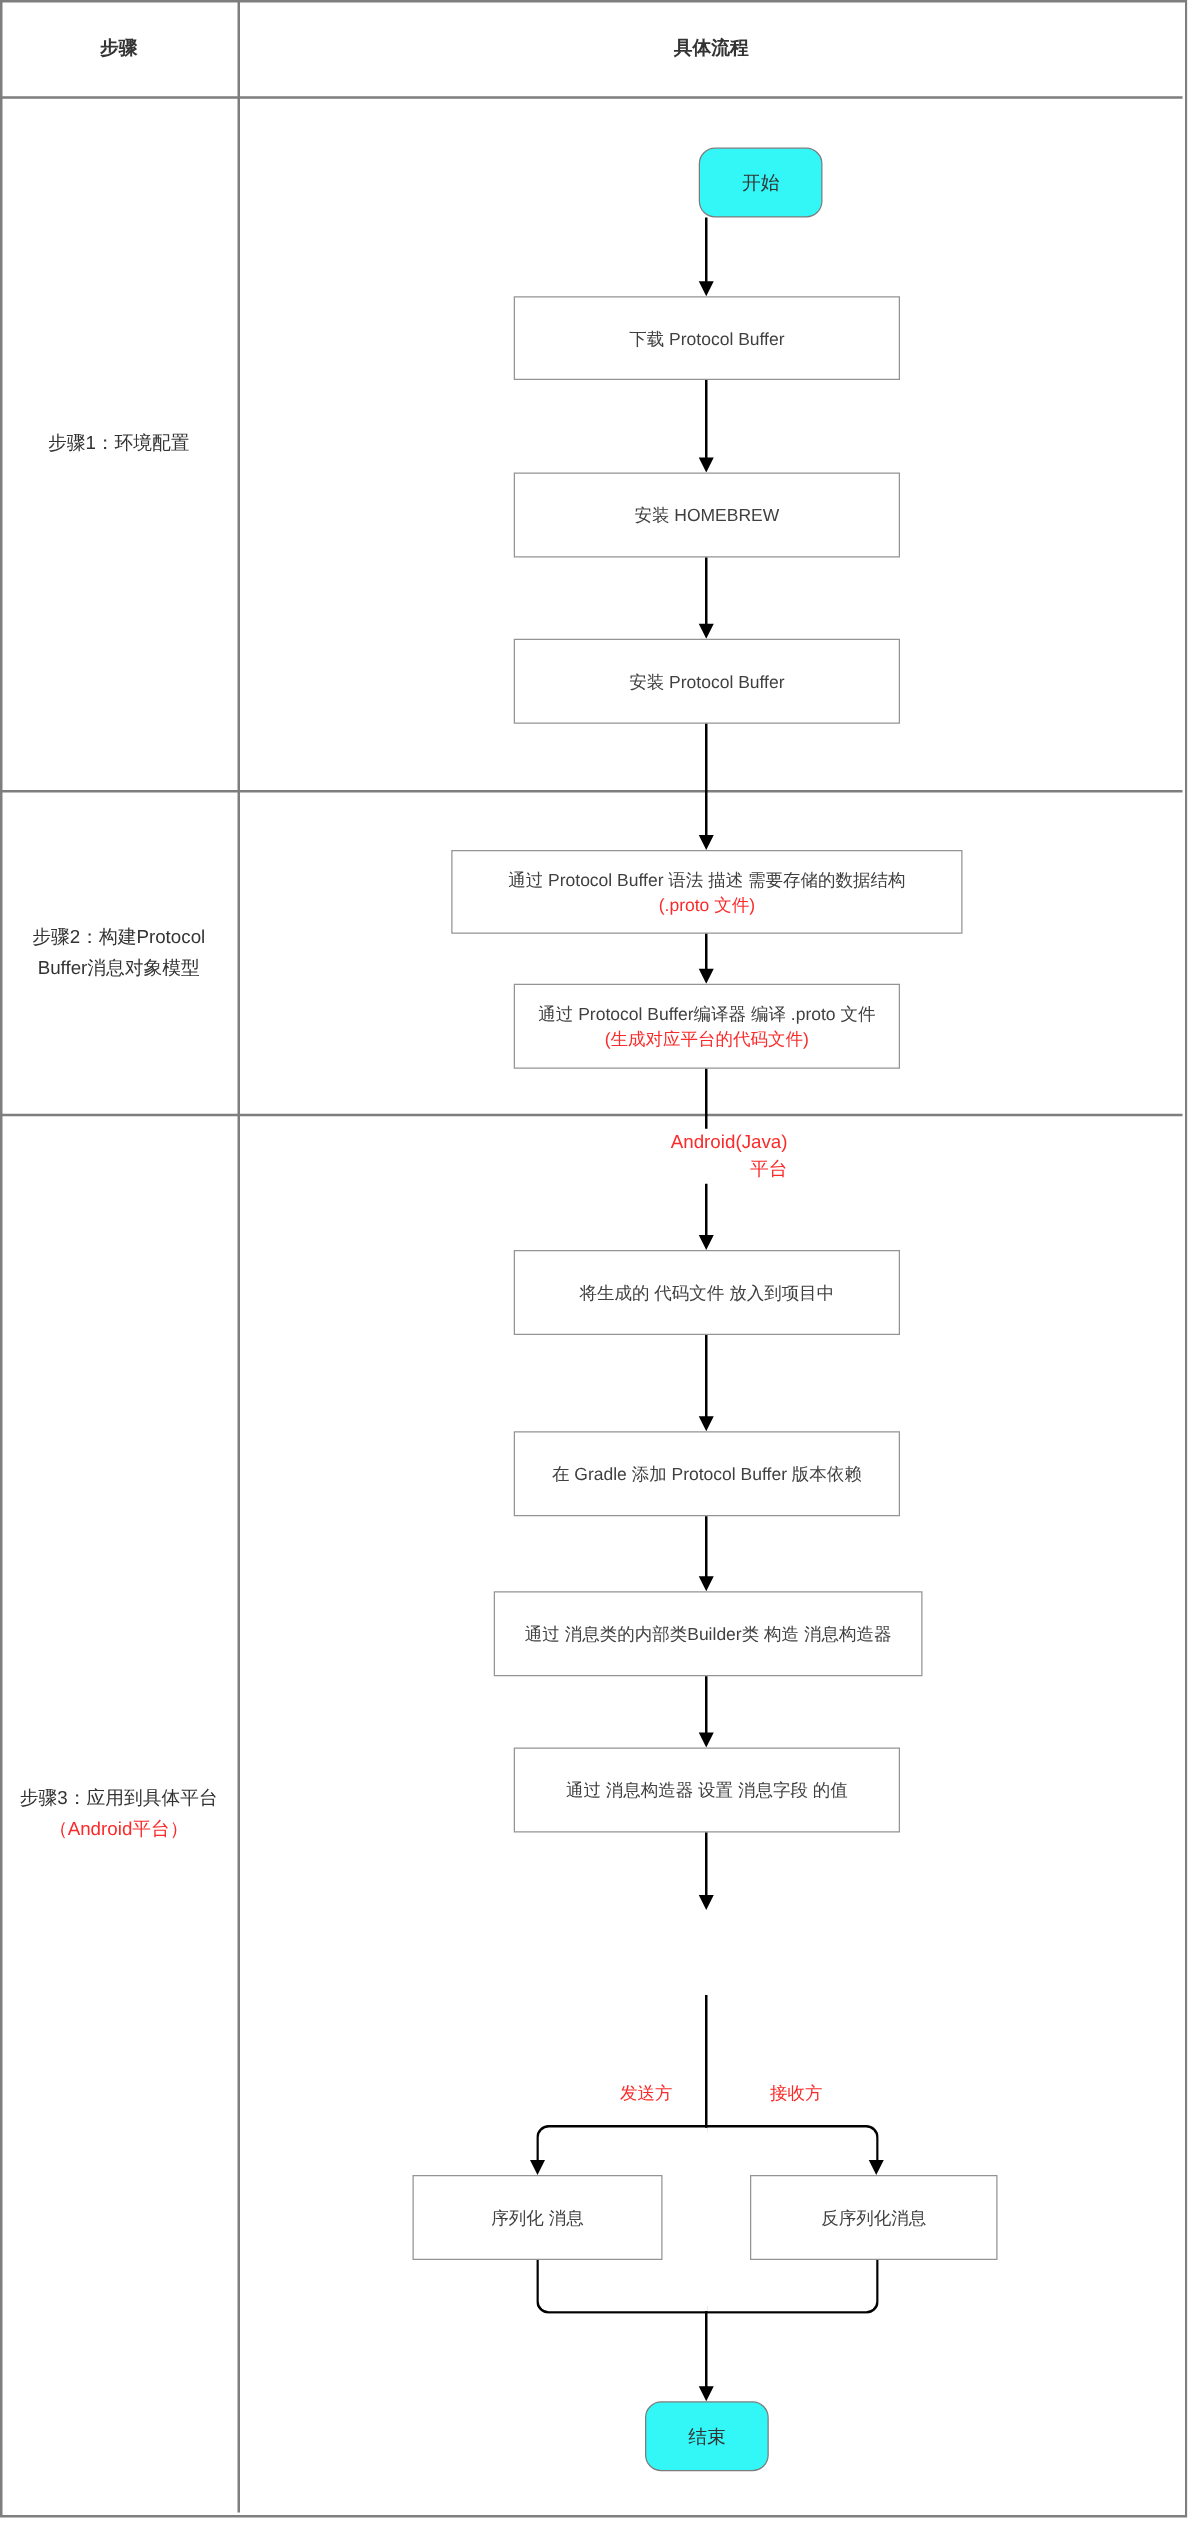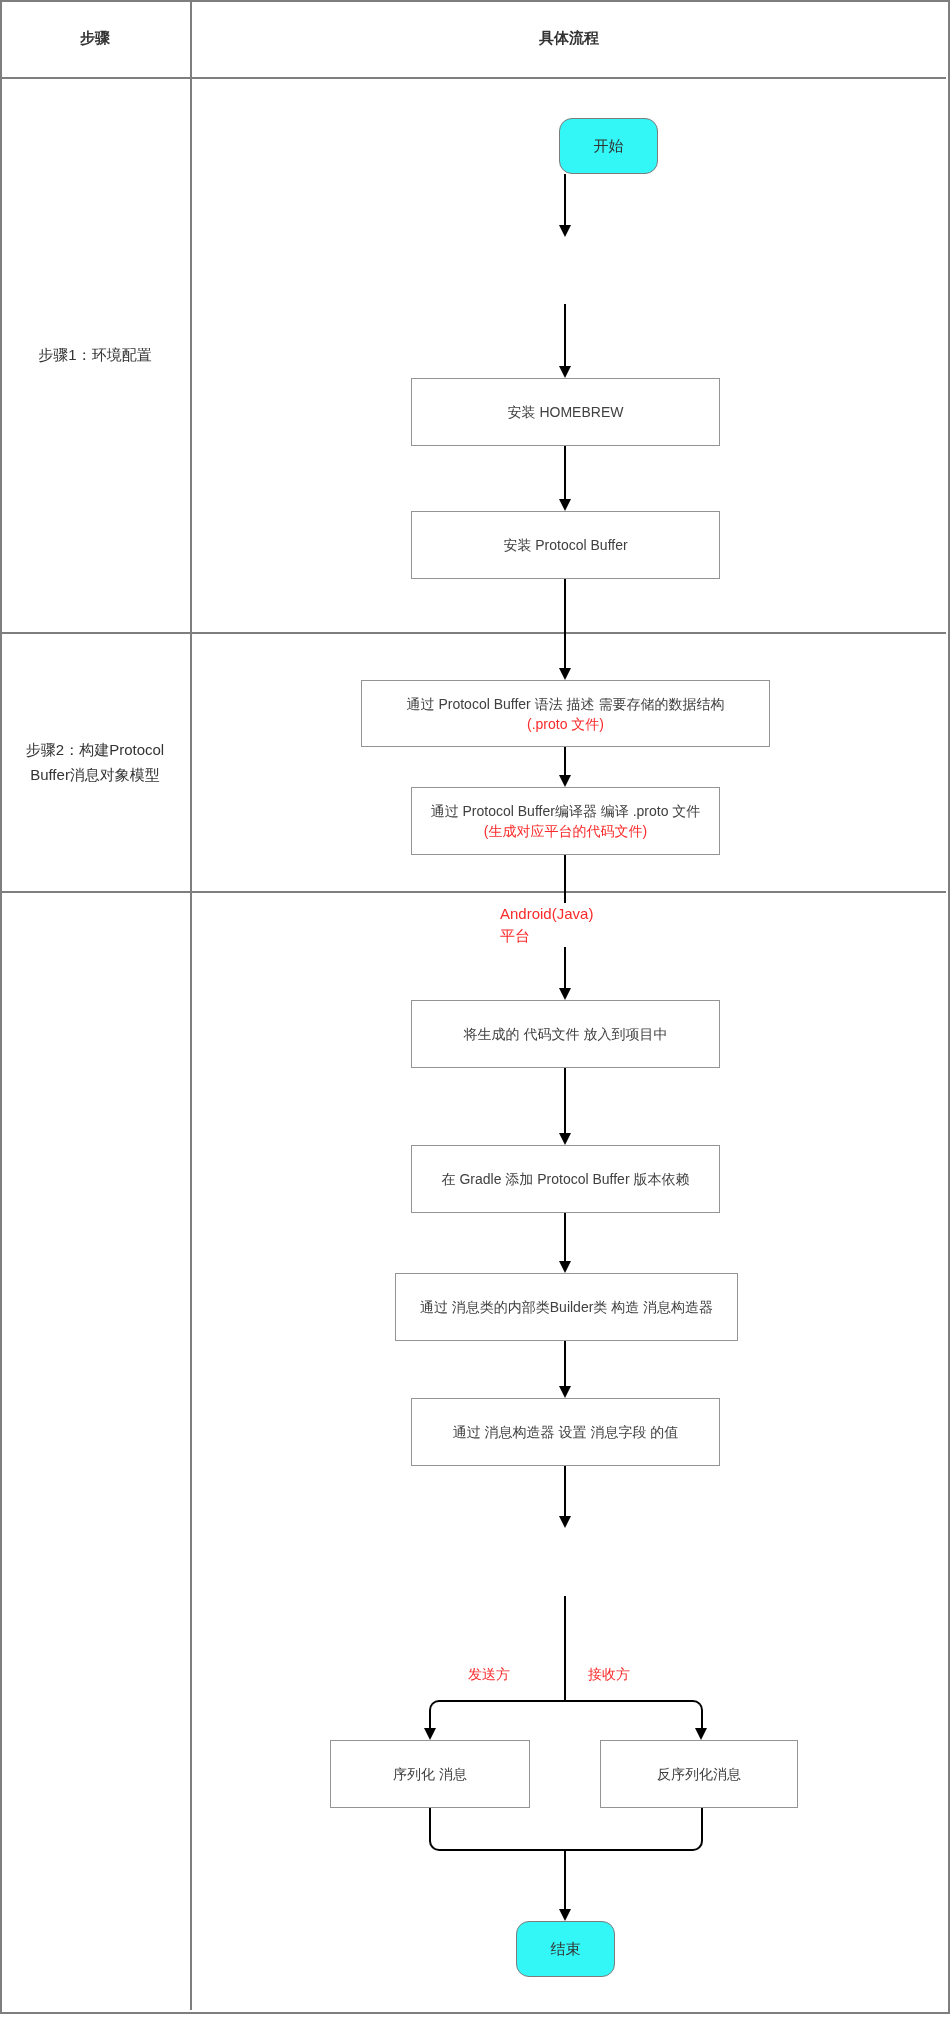--- a/index.html
+++ b/index.html
@@ -18,21 +18,21 @@
   .node .red-note{display:block;color:#fa2a2a;}
   .terminal{position:absolute;box-sizing:border-box;display:flex;align-items:center;justify-content:center;
         background:#33f6f6;border:1.6px solid #7c7c7c;border-radius:13px;color:#333333;font-size:15px;}
   .vline{position:absolute;width:2.6px;background:#000000;}
   .ahead{position:absolute;width:0;height:0;border-left:6px solid transparent;border-right:6px solid transparent;border-top:12px solid #000000;}
   .elbow{position:absolute;box-sizing:border-box;}
   .elbow.tl{border-top:2.6px solid #000;border-left:2.6px solid #000;border-top-left-radius:10px;}
   .elbow.tr{border-top:2.6px solid #000;border-right:2.6px solid #000;border-top-right-radius:10px;}
   .elbow.bl{border-left:2.6px solid #000;border-bottom:2.6px solid #000;border-bottom-left-radius:10px;}
   .elbow.br{border-right:2.6px solid #000;border-bottom:2.6px solid #000;border-bottom-right-radius:10px;}
-  .edge-label{position:absolute;color:#fa2a2a;text-align:left;background:#ffffff;}
+  .edge-label{position:absolute;color:#fa2a2a;text-align:right;background:#ffffff;}
   .edge-label.platform{left:500px;top:903px;width:130px;font-size:15px;line-height:22px;}
   .edge-label.branch{top:1666px;width:70px;font-size:14px;background:transparent;}
 </style>
 </head>
 <body>
 
 <div class="canvas">
   <div class="table-frame"></div>
 
   <div class="grid-v" style="left:190px;"></div>
@@ -46,28 +46,37 @@
   <div class="cell" style="left:190px;top:0;width:758px;height:77px;">
     <span class="header-text">具体流程</span>
   </div>
 
   <div class="cell" style="left:0;top:77px;width:190px;height:555px;text-align:center;">
     <div class="row-label" style="width:165px;">步骤1：环境配置</div>
   </div>
   <div class="cell" style="left:0;top:632px;width:190px;height:259px;">
     <div class="row-label" style="width:172px;">步骤2：构建Protocol Buffer消息对象模型</div>
   </div>
+  <div class="cell" style="left:0;top:891px;width:190px;height:1119px;">
+    <div class="row-label" style="width:172px;">
+      <span>步骤3：应用到具体平台</span>
+      <span class="red-sub">（Android平台）</span>
+    </div>
+  </div>
 
   <div class="terminal" style="left:516px;top:118px;width:99px;height:56px;margin-left:43px;">
     <span>开始</span>
   </div>
 
   <div class="vline" style="left:563.7px;top:174px;height:52px;"></div>
   <div class="ahead" style="left:559px;top:225px;"></div>
 
+  <div class="node" style="left:411px;top:237px;width:309px;height:67px;">
+    <span>下载 Protocol Buffer</span>
+  </div>
 
   <div class="vline" style="left:563.7px;top:304px;height:63px;"></div>
   <div class="ahead" style="left:559px;top:366px;"></div>
 
   <div class="node" style="left:411px;top:378px;width:309px;height:68px;">
     <span>安装 HOMEBREW</span>
   </div>
 
   <div class="vline" style="left:563.7px;top:446px;height:54px;"></div>
   <div class="ahead" style="left:559px;top:499px;"></div>

